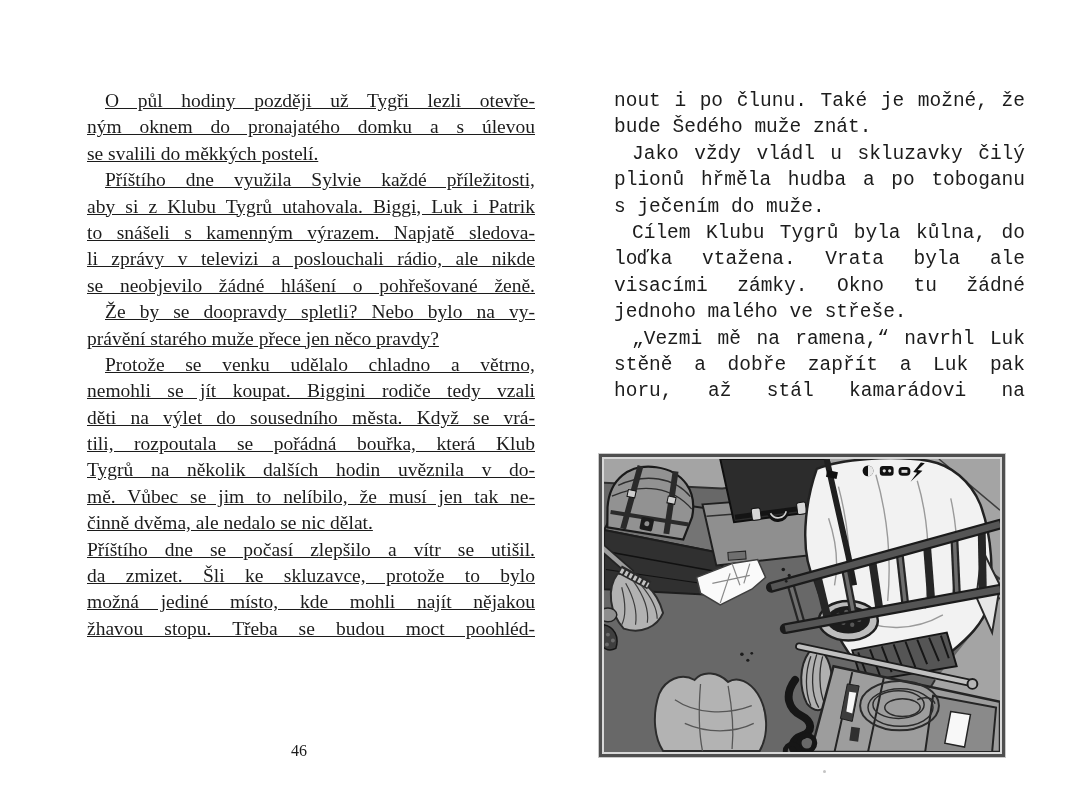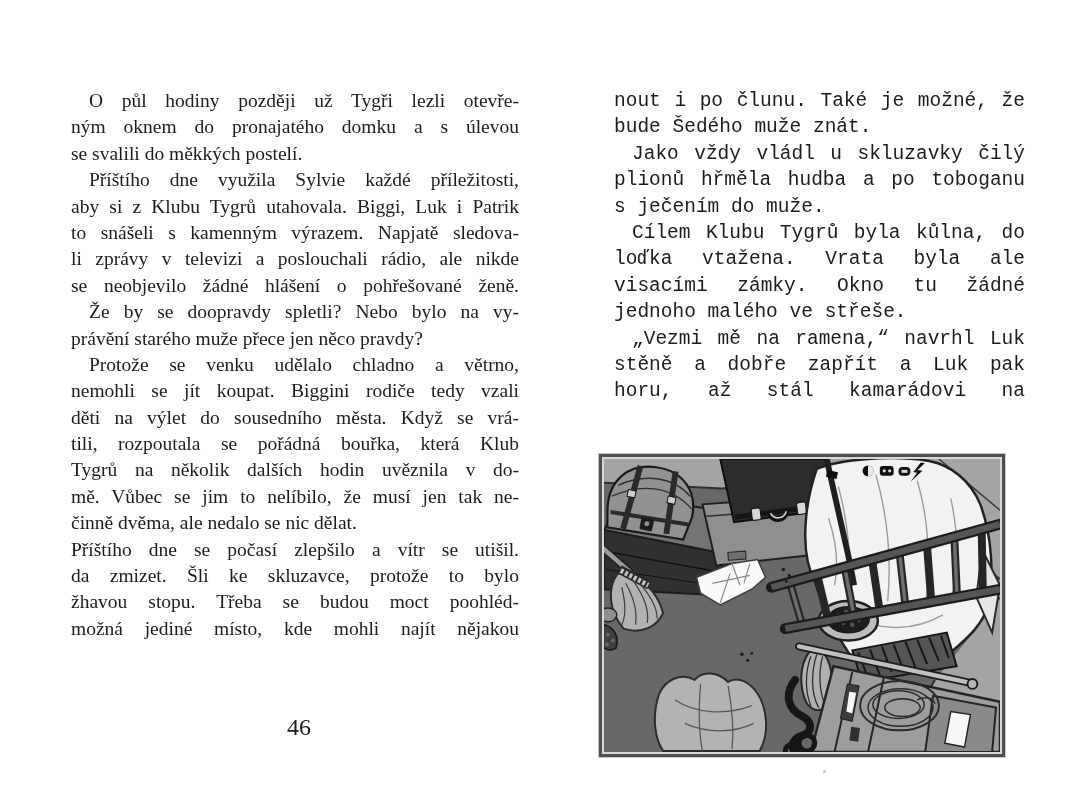--- a/index.html
+++ b/index.html
@@ -3,33 +3,33 @@
 <meta charset="utf-8">
 <style>
   html,body{margin:0;padding:0;}
   body{
     width:1067px;height:800px;position:relative;overflow:hidden;
     background:#ffffff;
     font-family:"Liberation Serif","DejaVu Serif",serif;
     color:#1c1c1c;
   }
   .text-column{position:absolute;top:88px;}
-  .col-left{left:71px;width:448px;}
+  .col-left{left:87px;width:448px;text-decoration:underline;}
   .col-right{left:614px;width:411px;font-family:Liberation Mono, monospace;}
   .line{
     font-size:19.5px;line-height:26.4px;height:26.4px;overflow:hidden;
     text-align:justify;text-align-last:justify;
     color:#1c1c1c;hyphens:none;
   }
   .line.indent{text-indent:18px;}
   .line.last{text-align-last:left;}
   .line.gap{}
   .page-num{
-    position:absolute;left:75px;width:448px;top:714px;text-align:center;
-    font-size:24px;color:#1c1c1c;
+    position:absolute;left:75px;width:448px;top:742px;text-align:center;
+    font-size:16px;color:#1c1c1c;
   }
   .illus-outer{
     position:absolute;left:598px;top:453px;
     background:#c9c9c9;padding:1px;
   }
   .illus-frame{
     border:3px solid #4f4f4f;background:#d8d8d8;padding:2px;line-height:0;
   }
   .speck{
     position:absolute;left:823px;top:770px;width:3px;height:3px;
@@ -53,22 +53,22 @@
     <div class="line last">právění starého muže přece jen něco pravdy?</div>
     <div class="line indent">Protože se venku udělalo chladno a větrno,</div>
     <div class="line">nemohli se jít koupat. Biggini rodiče tedy vzali</div>
     <div class="line">děti na výlet do sousedního města. Když se vrá-</div>
     <div class="line">tili, rozpoutala se pořádná bouřka, která Klub</div>
     <div class="line">Tygrů na několik dalších hodin uvěznila v do-</div>
     <div class="line">mě. Vůbec se jim to nelíbilo, že musí jen tak ne-</div>
     <div class="line last">činně dvěma, ale nedalo se nic dělat.</div>
     <div class="line gap">Příštího dne se počasí zlepšilo a vítr se utišil.</div>
     <div class="line">da zmizet. Šli ke skluzavce, protože to bylo</div>
+    <div class="line">možná jediné místo, kde mohli najít nějakou</div>
     <div class="line">žhavou stopu. Třeba se budou moct poohléd-</div>
-    <div class="line">možná jediné místo, kde mohli najít nějakou</div>
   </div>
 
 <div class="page-num">46</div>
 
 <div class="text-column col-right">
 
 <div class="line">nout i po člunu. Také je možné, že tu někdo</div>
     <div class="line last">bude Šedého muže znát.</div>
     <div class="line indent">Jako vždy vládl u skluzavky čilý ruch. Z am-</div>
     <div class="line">plionů hřměla hudba a po toboganu sjížděli lidé</div>

